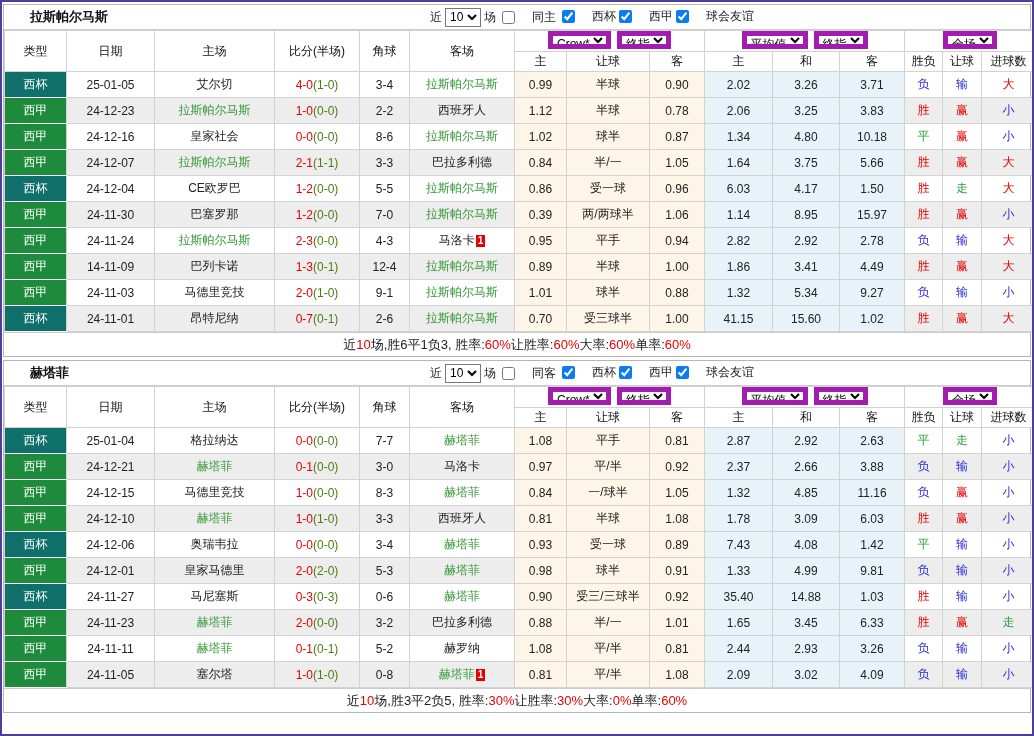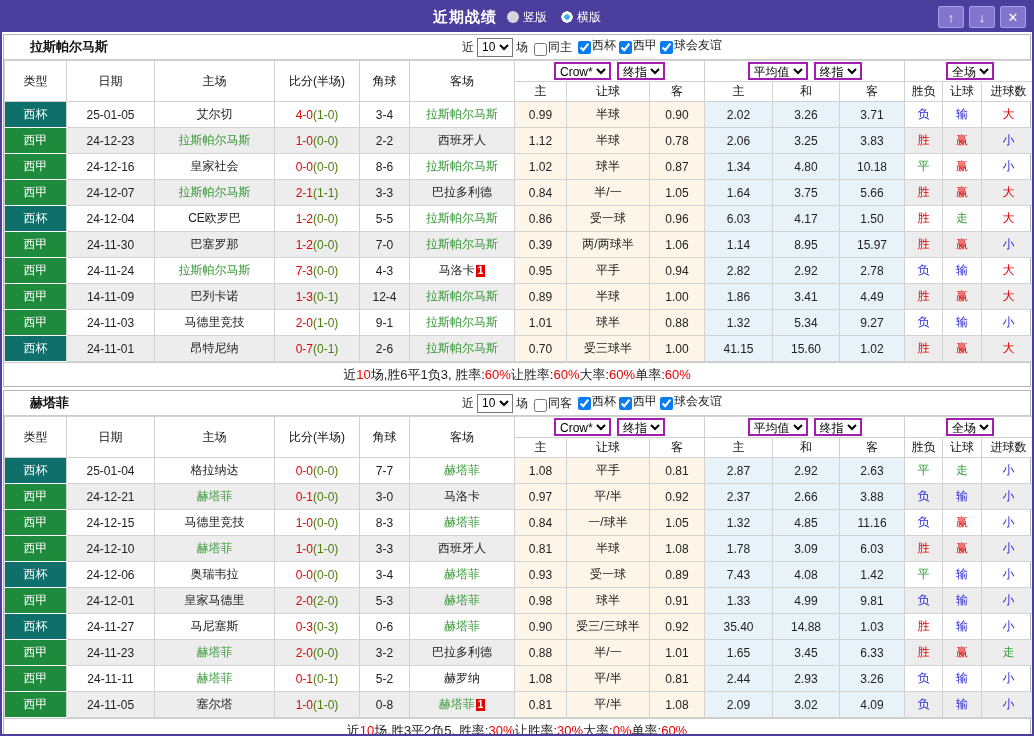--- a/index.html
+++ b/index.html
@@ -17,66 +17,48 @@
   .radio-dot.unselected { background:radial-gradient(circle,#35b2ef 0 2.5px,#ffffff 3px 5.5px,rgba(255,255,255,0) 6px); }
   .win-buttons { position:absolute; right:6px; top:4px; display:flex; gap:5px; }
   .win-btn { width:26px; height:22px; background:#8375cd; border:1px solid #a89de8; border-radius:2px; color:#fff; font-size:13px; font-weight:bold; display:flex; align-items:center; justify-content:center; cursor:pointer; }
 
   
   .section { border:1px solid #b5b5b5; margin:2px 1px 3px 1px; }
   .team-row { position:relative; height:25px; display:flex; align-items:center; justify-content:center; background:#fff; border-bottom:1px solid #ccc; }
   .team-name { position:absolute; left:26px; font-size:13px; font-weight:bold; color:#111; }
   .filter { display:flex; align-items:center; gap:3px; font-size:12px; color:#222; margin-left:150px; }
   .filter select { font-size:12px; height:19px; border:1px solid #777; background:#fff; }
-  .chk { display:inline-flex; align-items:flex-end; cursor:pointer; }
+  .chk { display:inline-flex; align-items:center; cursor:pointer;gap:16px; }
   .chk input { width:13px; height:13px; accent-color:#0a7cf0; margin:0 1px 0 3px; cursor:pointer; }
 
   table { width:100%; border-collapse:collapse; table-layout:fixed; }
   th, td { border:1px solid #d2d2d2; font-size:12px; text-align:center; overflow:hidden; white-space:nowrap; }
   thead th { background:#fff; color:#111; font-weight:normal; font-size:12px; }
   tr.hr1 th { height:21px; }
   tr.hr2 th { height:20px; }
-  thead select { font-size:12px; height:18px; border:2px solid #a21caf; background:#fff; margin:0 3px; }
+  thead select { font-size:12px; height:18px; border:5px solid #a21caf; background:#fff; margin:0 3px; }
   tbody td { height:26px; color:#222; }
   tr.even td { background:#ededed; }
   td.cream { background:#fcf5e8 !important; }
   td.blu { background:#e7f3f9 !important; }
   td.type { color:#fff; border-bottom:1px solid #fff; border-top:1px solid #fff; }
   td.type.cup { background:#0e6f6b; }
   td.type.league { background:#1e8a3c; }
   .self-team { color:#3a9a3a; }
   .ft { color:#e60000; }
   .ht { color:#4d7c0f; }
   .badge { display:inline-block; background:#e60000; color:#fff; font-size:10px; line-height:12px; padding:0 2px; margin-left:1px; font-weight:bold; }
   .res-r { color:#e60000; } .res-b { color:#2b2bd5; } .res-g { color:#2f9e39; }
   .summary { height:24px; display:flex; align-items:center; justify-content:center; font-size:13px; background:#fff; border-top:1px solid #ccc; }
   .summary .k { color:#222; } .summary .r { color:#e60000; }
 </style>
 </head>
 <body>
 
 <div class="window">
-  <div class="titlebar">
-    <span class="title-text">近期战绩</span>
-    <span class="radio-group">
-      <span class="radio-opt">
-        <span class="radio-dot selected"></span>
-        <span>竖版</span>
-      </span>
-      <span class="radio-opt">
-        <span class="radio-dot unselected"></span>
-        <span>横版</span>
-      </span>
-    </span>
-    <span class="win-buttons">
-      <span class="win-btn">↑</span>
-      <span class="win-btn">↓</span>
-      <span class="win-btn">✕</span>
-    </span>
-  </div>
   <div id="sections-host">
   <div class="section">
     <div class="team-row">
       <span class="team-name">拉斯帕尔马斯</span>
       <span class="filter">
         <span>近</span>
         <select><option>10</option></select>
         <span>场</span>
         <label class="chk">
           <input type="checkbox" class="same-cb" style="">
@@ -242,21 +224,21 @@
               <td class="blu">8.95</td>
               <td class="blu">15.97</td>
               <td class="res-r">胜</td>
               <td class="res-r">赢</td>
               <td class="res-b">小</td>
             </tr>
             <tr class="odd">
               <td class="type league">西甲</td>
               <td>24-11-24</td>
               <td><span class="self-team">拉斯帕尔马斯</span></td>
-              <td><span class="ft">7-3</span><span class="ht">(0-0)</span></td>
+              <td><span class="ft">2-3</span><span class="ht">(0-0)</span></td>
               <td>4-3</td>
               <td><span>马洛卡</span><span class="badge">1</span></td>
               <td class="cream">0.95</td>
               <td class="cream">平手</td>
               <td class="cream">0.94</td>
               <td class="blu">2.82</td>
               <td class="blu">2.92</td>
               <td class="blu">2.78</td>
               <td class="res-b">负</td>
               <td class="res-b">输</td>

